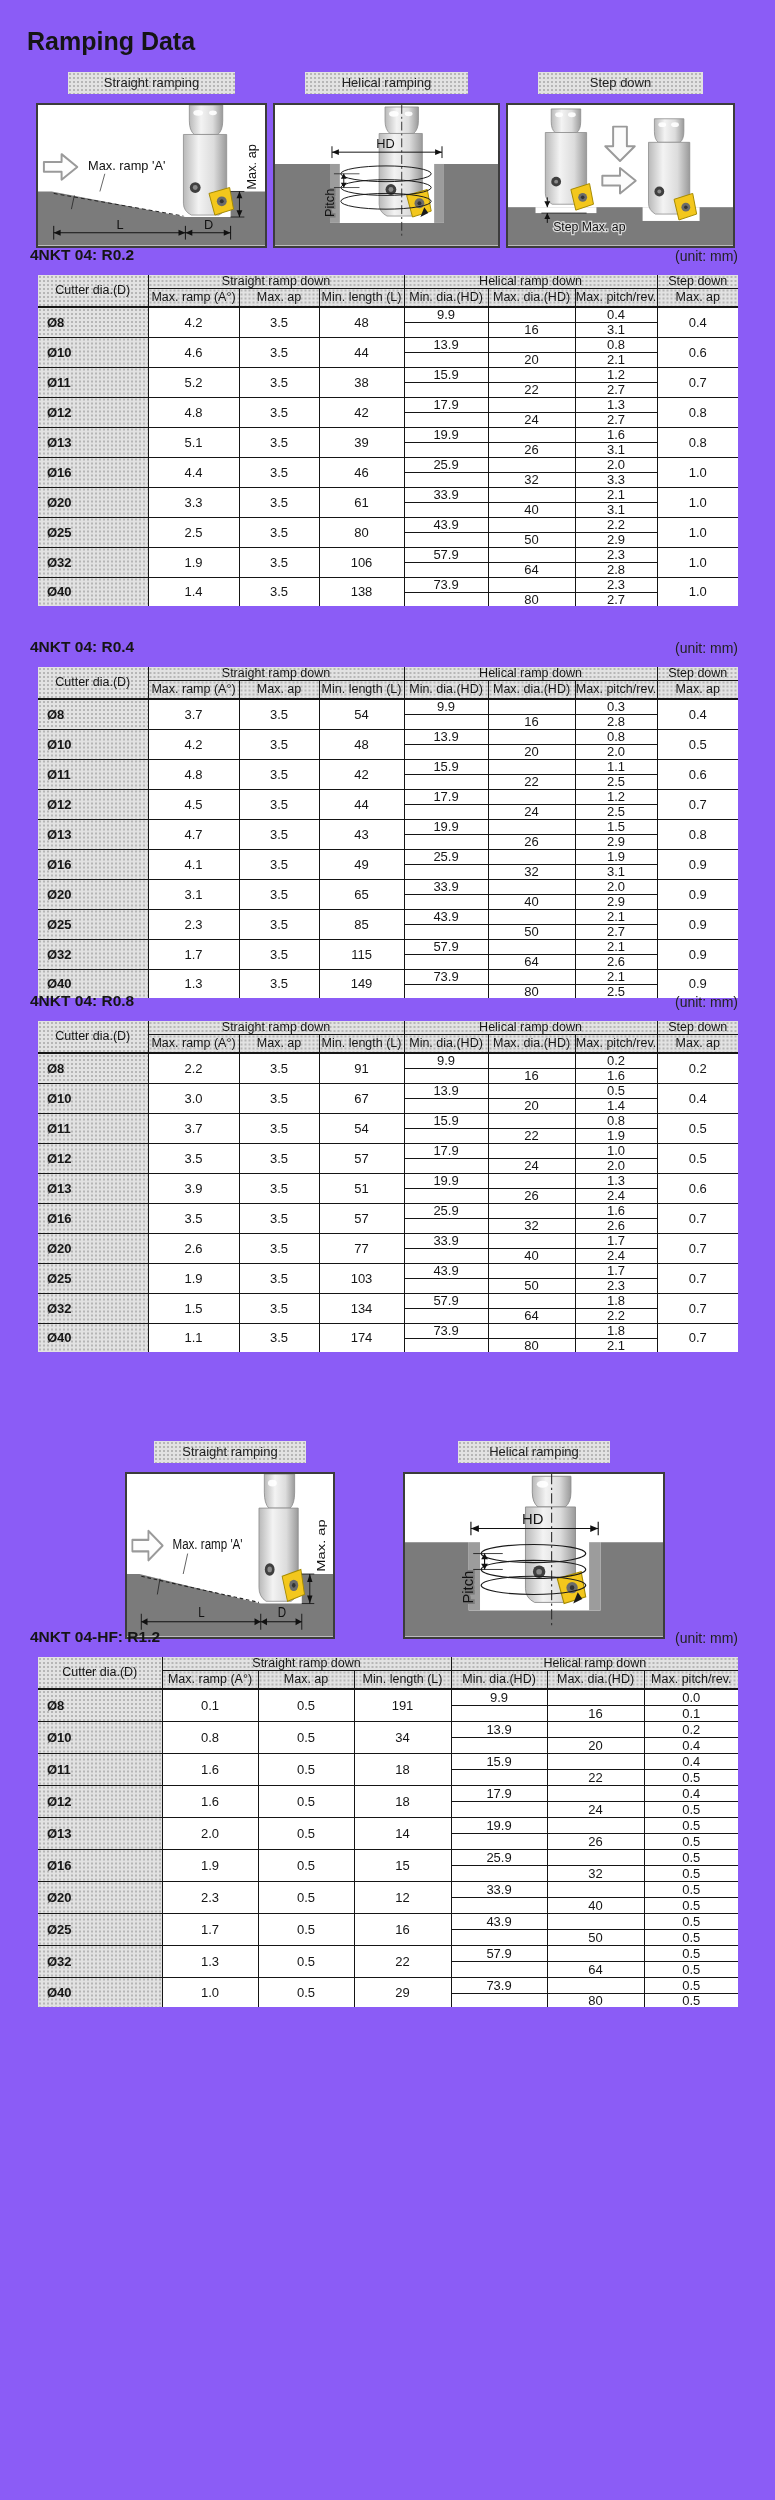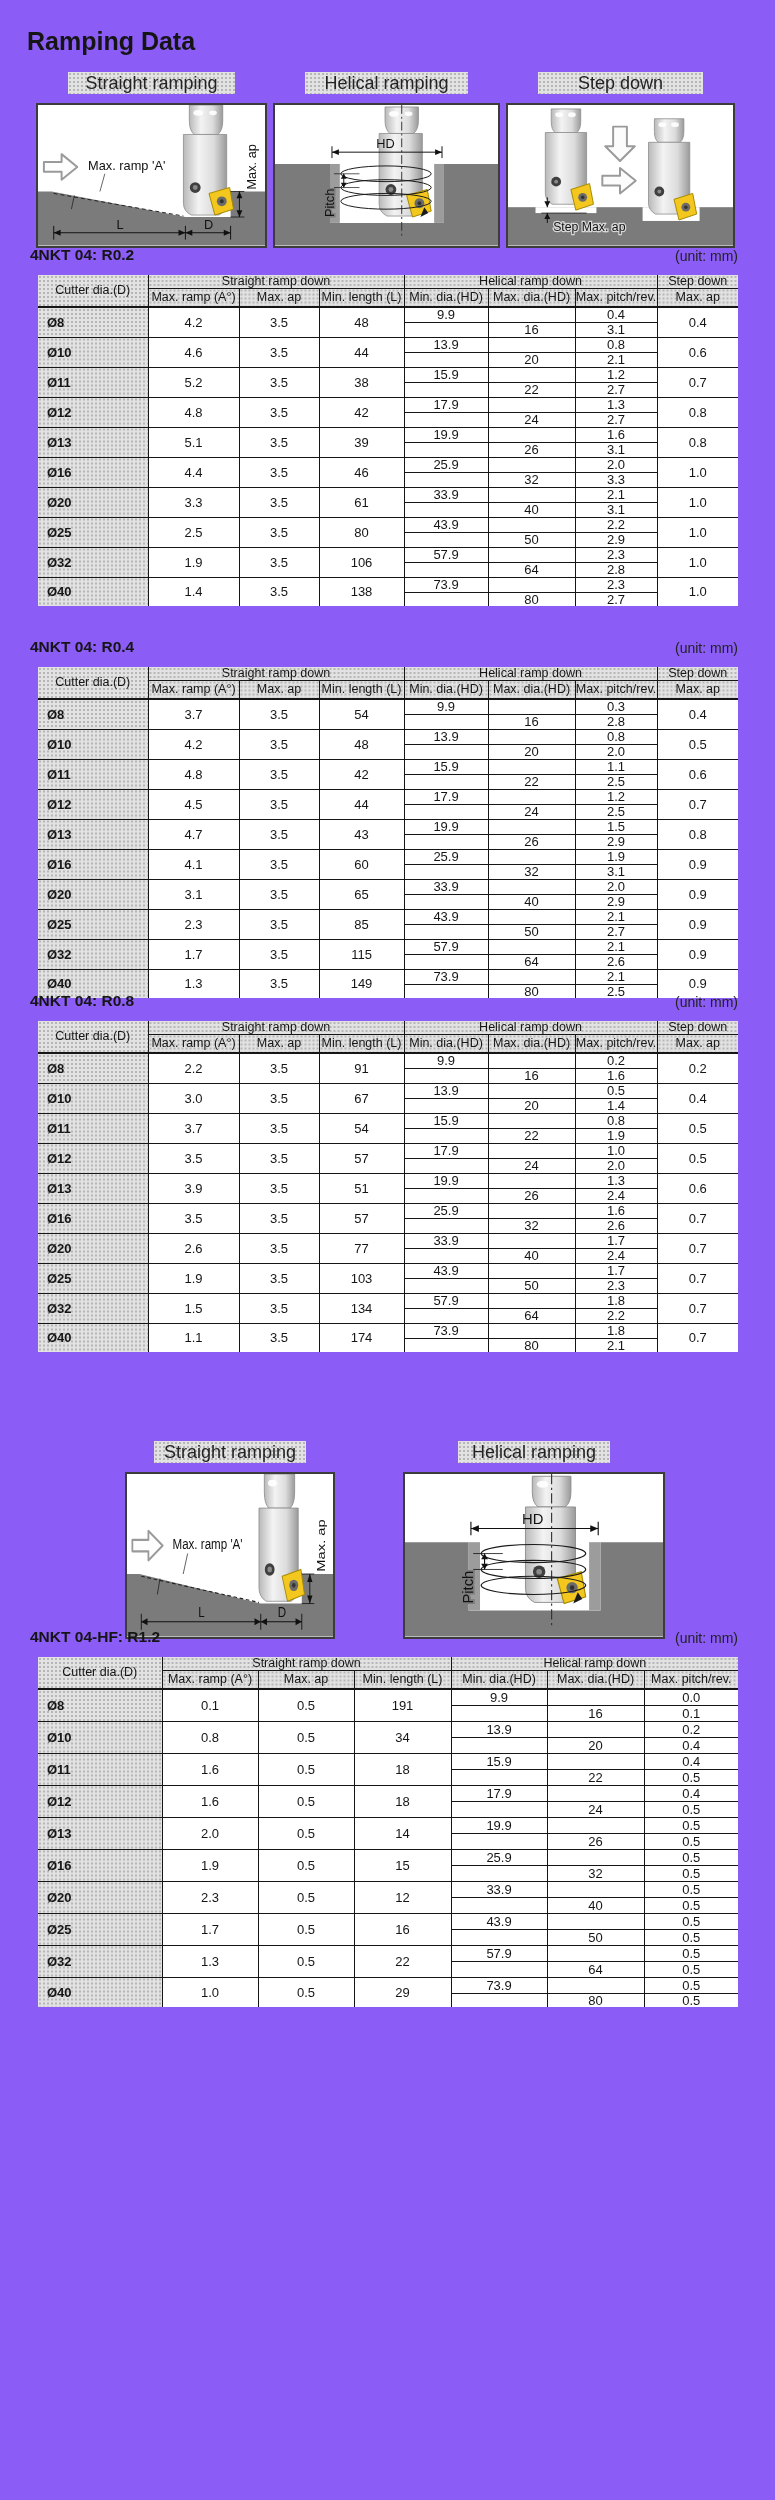--- a/index.html
+++ b/index.html
@@ -6,21 +6,21 @@
   body{font-family:"Liberation Sans",sans-serif;color:#151515;}
   #page{position:relative;width:775px;height:2500px;background:#8b5cf6;overflow:hidden;}
 
   #main-title{position:absolute;left:27px;top:10px;font-size:25px;font-weight:bold;letter-spacing:0;}
 
   .figrow{position:absolute;display:flex;}
   #figrow-top{left:36px;top:72px;width:699px;gap:6px;}
   #figrow-mid{left:125px;top:1441px;width:540px;gap:68px;}
   .fig{display:flex;flex-direction:column;}
   .figlabel{width:72%;margin:0 auto 9px auto;height:22px;line-height:22px;
-    text-align:center;font-size:18px;color:#222;}
+    text-align:center;font-size:13px;color:#222;}
   .stipple{background-color:#e2e2e2;
     background-image:radial-gradient(#b6b6b6 1px,transparent 1px);
     background-size:4px 4px;}
   .figbox{border:2px solid #3c3c3c;background:#fff;flex:1;text-align:center;}
   .figbox svg{display:block;width:100%;height:100%;}
   svg text{font-family:"Liberation Sans",sans-serif;fill:#111;}
 
   .section{position:absolute;left:30px;width:708px;}
   #s1{top:246px;} #s2{top:638px;} #s3{top:992px;} #s4{top:1628px;}
   .titlerow{display:flex;justify-content:space-between;align-items:flex-end;margin-bottom:3px;}
@@ -484,21 +484,21 @@
             </tr>
             <tr>
               <td></td>
               <td>26</td>
               <td>2.9</td>
             </tr>
             <tr class="rtop">
               <td rowspan="2" class="stipple dia">Ø16</td>
               <td rowspan="2">4.1</td>
               <td rowspan="2">3.5</td>
-              <td rowspan="2">60</td>
+              <td rowspan="2">49</td>
               <td>25.9</td>
               <td></td>
               <td>1.9</td>
               <td rowspan="2">0.9</td>
             </tr>
             <tr>
               <td></td>
               <td>32</td>
               <td>3.1</td>
             </tr>

